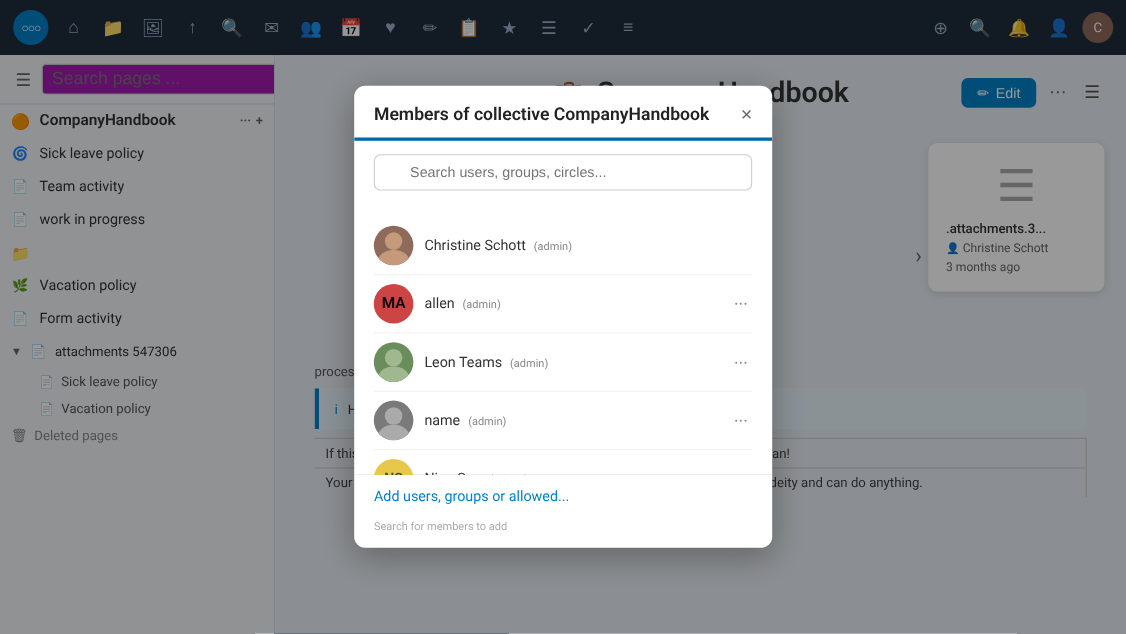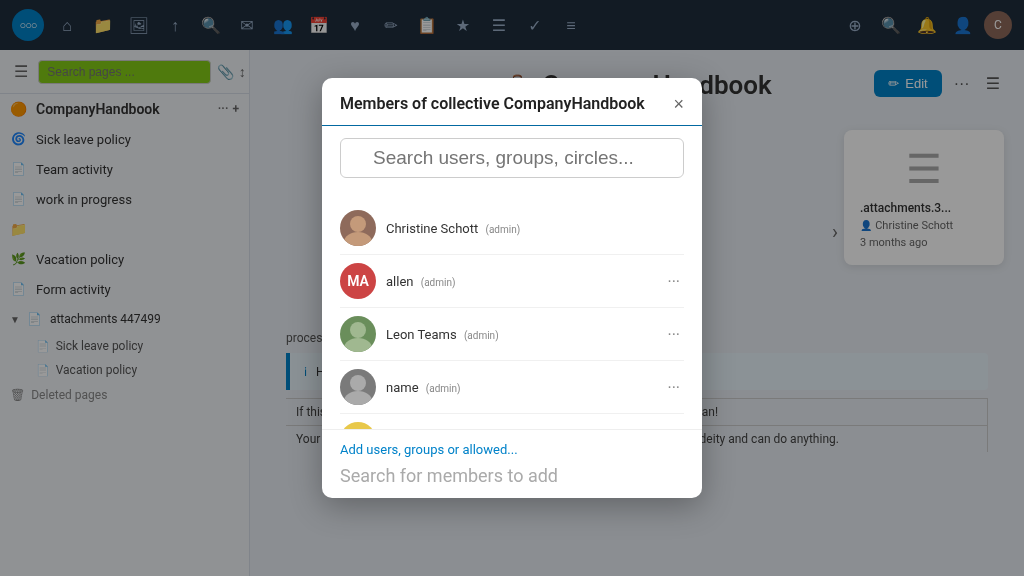--- a/index.html
+++ b/index.html
@@ -81,22 +81,22 @@
       color: #666;
       cursor: pointer;
       font-size: 16px;
       padding: 4px;
     }
     .sidebar-search {
       flex: 1;
       border: 1px solid #ccc;
       border-radius: 4px;
       padding: 4px 8px;
-      font-size: 12px;
-      background: #84cc16;
+      font-size: 16px;
+      background: #a21caf;
     }
     .sidebar-header-icons {
       display: flex;
       gap: 4px;
       color: #666;
       font-size: 14px;
     }
 
     .sidebar-item {
       display: flex;
@@ -268,21 +268,21 @@
       box-shadow: 0 8px 32px rgba(0,0,0,0.3);
       overflow: hidden;
       display: flex;
       flex-direction: column;
     }
     .modal-header {
       display: flex;
       align-items: center;
       justify-content: space-between;
       padding: 16px 18px 12px;
-      border-bottom: 1px solid #0369a1;
+      border-bottom: 3px solid #0369a1;
     }
     .modal-title {
       font-size: 16px;
       font-weight: 600;
       color: #222;
     }
     .modal-close {
       background: none;
       border: none;
       font-size: 18px;
@@ -293,21 +293,21 @@
     .modal-body {
       padding: 12px 18px;
       overflow-y: auto;
       flex: 1;
     }
     .modal-search {
       width: 100%;
       border: 1px solid #ccc;
       border-radius: 6px;
       padding: 8px 12px 8px 32px;
-      font-size: 19px;
+      font-size: 13px;
       margin-bottom: 12px;
       background: white;
       position: relative;
     }
     .search-wrapper {
       position: relative;
       margin-bottom: 12px;
     }
     .search-icon-inline {
       position: absolute;
@@ -328,21 +328,21 @@
     .member-avatar {
       width: 36px;
       height: 36px;
       border-radius: 50%;
       flex-shrink: 0;
       display: flex;
       align-items: center;
       justify-content: center;
       font-size: 13px;
       font-weight: 600;
-      color: #ffffff;
+      color: #000000;
       overflow: hidden;
     }
     .member-name {
       flex: 1;
       font-size: 13px;
       color: #333;
     }
     .member-role {
       font-size: 10px;
       color: #888;
@@ -361,21 +361,21 @@
     }
     .add-link {
       color: #0082c9;
       font-size: 13px;
       cursor: pointer;
       text-decoration: none;
       display: block;
       margin-bottom: 8px;
     }
     .search-hint {
-      font-size: 18px;
+      font-size: 10px;
       color: #aaa;
     }
 
     
     .av-photo1 { background: #8e6a5b; }
     .av-ma { background: #cc4444; font-size: 14px; }
     .av-photo2 { background: #6a8e5b; }
     .av-photo3 { background: #7a7a7a; }
     .av-ns { background: #e8c84a; color: #444; font-size: 13px; }
 
@@ -475,21 +475,21 @@
       <span class="sidebar-item-label">Vacation policy</span>
     </div>
     <div class="sidebar-item">
       <div class="sidebar-item-icon" style="font-size:12px">📄</div>
       <span class="sidebar-item-label">Form activity</span>
     </div>
 
     <div class="sidebar-attachment">
       <span class="expand-arrow">▼</span>
       <div class="sidebar-item-icon" style="font-size:12px">📄</div>
-      <span>attachments 447499</span>
+      <span>attachments 547306</span>
     </div>
     <div class="sidebar-sub-item">
       <span style="font-size:11px">📄</span>
       <span>Sick leave policy</span>
     </div>
     <div class="sidebar-sub-item">
       <span style="font-size:11px">📄</span>
       <span>Vacation policy</span>
     </div>
 

